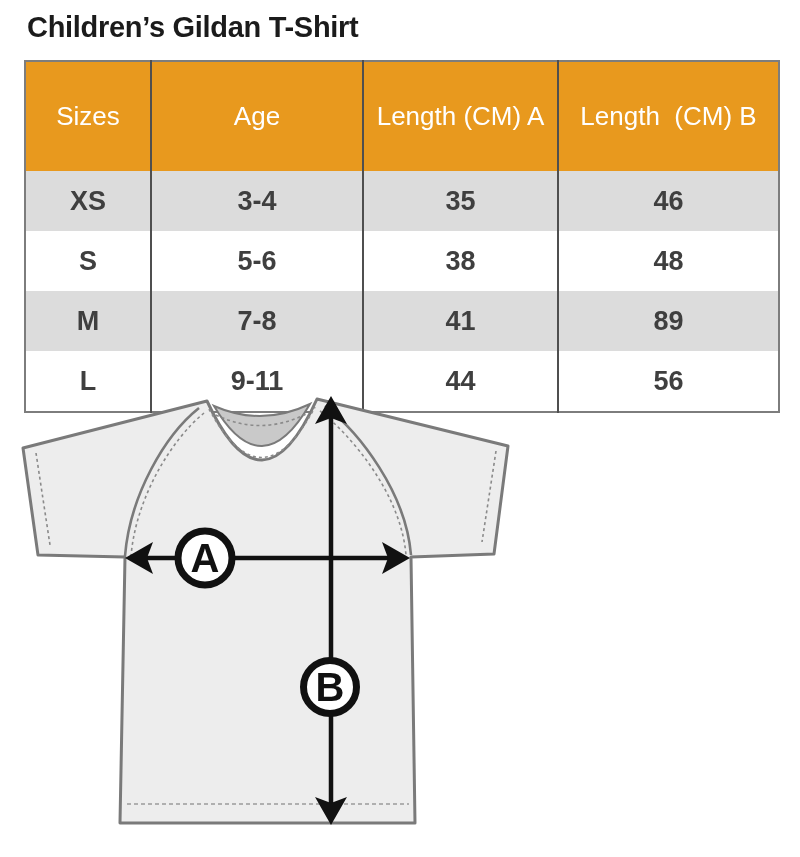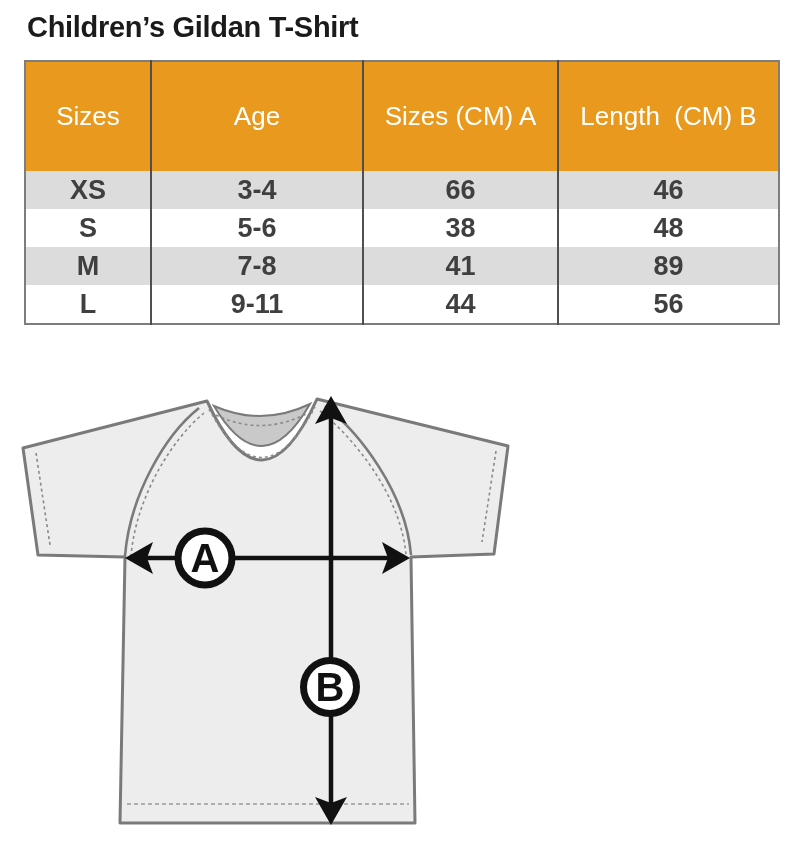--- a/index.html
+++ b/index.html
@@ -32,21 +32,21 @@
   .size-table th {
     background: var(--header-bg, #E8991E);
     color: var(--header-text, #ffffff);
     font-weight: 400; font-size: 26px;
     height: 85px; text-align: center;
     white-space: pre; padding: 12px;
   }
   .size-table td {
     font-size: 27px; font-weight: 700;
     color: var(--cell-text, #3F3F3F);
-    text-align: center; height: 38px; line-height: 38px; padding: 0;
+    text-align: center; height: 38px; line-height: 38px; padding: 11px;
   }
   .size-table th + th, .size-table td + td { border-left: 2px solid #4f4f4f; }
   .size-table tbody tr:nth-child(odd)  { background: var(--row-shade, #DCDCDC); }
   .size-table tbody tr:nth-child(even) { background: var(--row-plain, #ffffff); }
 
   .diagram-svg { position: absolute; left: 0; top: 375px; }
 
   .shirt-body {
     fill: var(--shirt-fill, #EDEDED);
     stroke: var(--shirt-outline, #7A7A7A);
@@ -77,29 +77,29 @@
     <colgroup>
         <col class="c0">
         <col class="c1">
         <col class="c2">
         <col class="c3">
       </colgroup>
     <thead>
       <tr>
         <th>Sizes</th>
         <th>Age</th>
-        <th>Sizes (CM) A</th>
+        <th>Length (CM) A</th>
         <th>Length  (CM) B</th>
       </tr>
     </thead>
     <tbody>
       <tr>
         <td>XS</td>
         <td>3-4</td>
-        <td>66</td>
+        <td>35</td>
         <td>46</td>
       </tr>
       <tr>
         <td>S</td>
         <td>5-6</td>
         <td>38</td>
         <td>48</td>
       </tr>
       <tr>
         <td>M</td>

